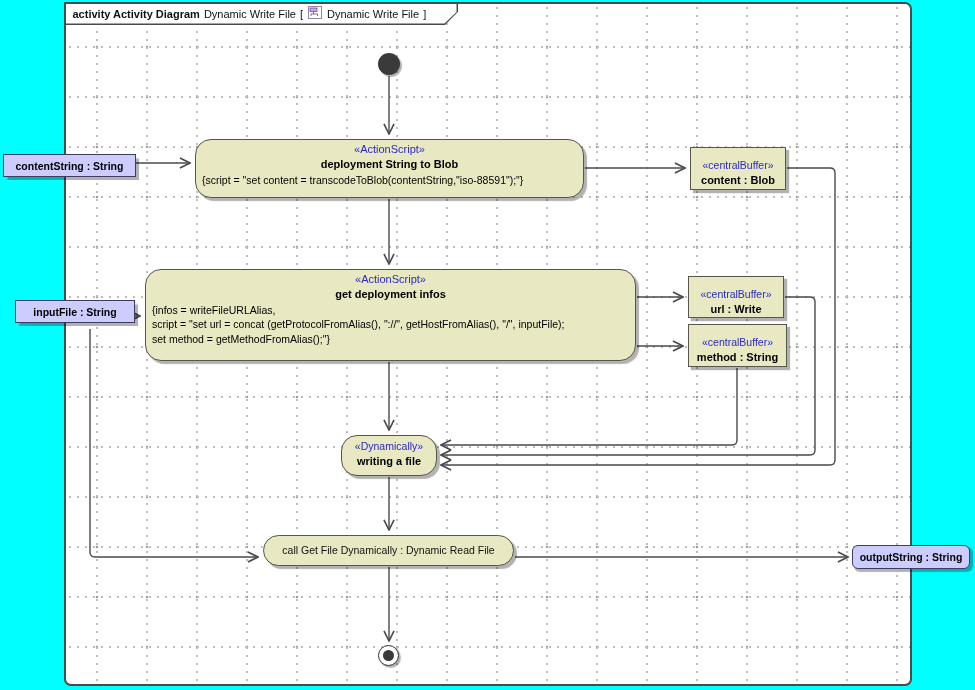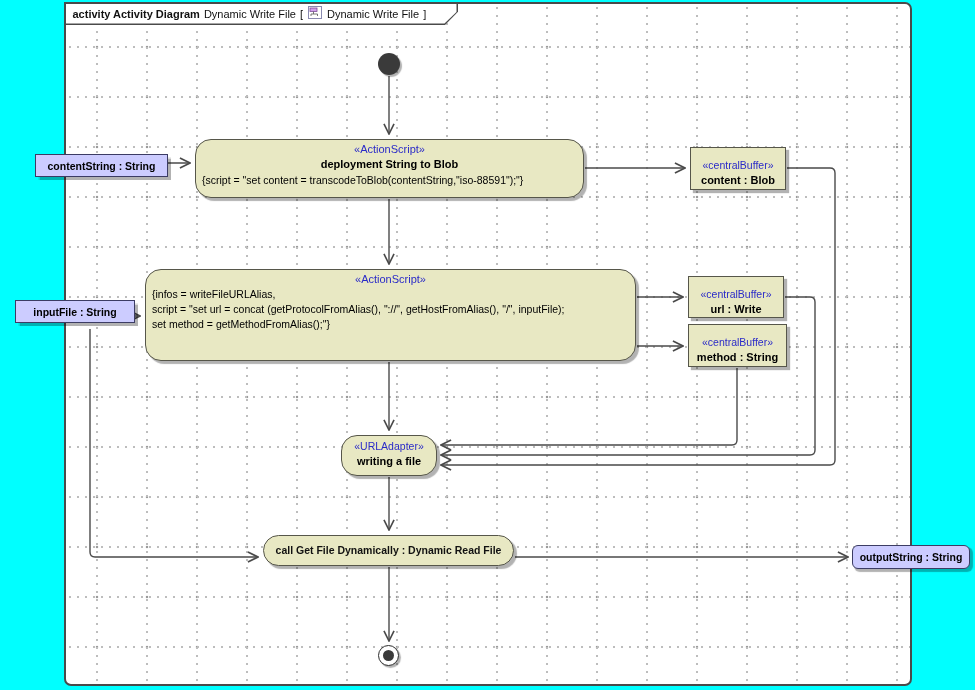--- a/index.html
+++ b/index.html
@@ -66,21 +66,21 @@
     box-shadow:2px 2px 1px rgba(0,0,0,0.3);
   }
   .final-node {
     position:absolute; left:378px; top:645px; width:21px; height:21px;
     box-sizing:border-box; background:#fff; border:1.7px solid #2e2e2e; border-radius:50%;
     box-shadow:2px 2px 1px rgba(0,0,0,0.3);
     display:flex; align-items:center; justify-content:center;
   }
   .final-dot { width:11px; height:11px; background:#3a3a3a; border-radius:50%; }
   .edges { position:absolute; left:0; top:0; }
-  .call-name { font-weight:bold; font-size:10.5px; text-align:center; white-space:nowrap; }
+  .call-name { font-weight:normal; font-size:10.5px; text-align:center; white-space:nowrap; }
 </style>
 </head>
 <body>
 
 <div class="stage">
 
   <div class="frame"></div>
 
   <svg class="edges" width="975" height="690" viewBox="0 0 975 690">
     <defs>
@@ -130,48 +130,49 @@
   </div>
 
   <div class="action" style="left:195px; top:139px; width:389px; height:59px;">
     <div class="stereo">«ActionScript»</div>
     <div class="node-name">deployment String to Blob</div>
     <div class="node-body">{script = "set content = transcodeToBlob(contentString,"iso-88591");"}</div>
   </div>
 
   <div class="action" style="left:145px; top:269px; width:491px; height:92px;">
     <div class="stereo">«ActionScript»</div>
+    <div class="node-name">get deployment infos</div>
     <div class="node-body">{infos = writeFileURLAlias,</div>
     <div class="node-body">script = "set url = concat (getProtocolFromAlias(), "://", getHostFromAlias(), "/", inputFile);</div>
     <div class="node-body">set method = getMethodFromAlias();"}</div>
   </div>
 
   <div class="buffer" style="left:690px; top:147px; width:96px; height:43px;">
     <div class="stereo">«centralBuffer»</div>
     <div class="node-name">content : Blob</div>
   </div>
   <div class="buffer" style="left:688px; top:276px; width:96px; height:42px;">
     <div class="stereo">«centralBuffer»</div>
     <div class="node-name">url : Write</div>
   </div>
   <div class="buffer" style="left:688px; top:324px; width:99px; height:43px;">
     <div class="stereo">«centralBuffer»</div>
     <div class="node-name">method : String</div>
   </div>
 
   <div class="action" style="left:341px; top:435px; width:96px; height:41px; padding:3px 4px;">
-    <div class="stereo small-stereo">«URLAdapter»</div>
+    <div class="stereo small-stereo">«Dynamically»</div>
     <div class="node-name">writing a file</div>
   </div>
 
   <div class="action" style="left:263px; top:535px; width:251px; height:31px; display:flex; align-items:center; justify-content:center;">
     <div class="call-name">call Get File Dynamically : Dynamic Read File</div>
   </div>
 
-  <div class="param" style="left:3px; top:154px; width:133px; height:23px;margin-left:32px;">
+  <div class="param" style="left:3px; top:154px; width:133px; height:23px;">
     <span>contentString : String</span>
   </div>
   <div class="param" style="left:15px; top:300px; width:120px; height:23px;">
     <span>inputFile : String</span>
   </div>
   <div class="param" style="left:852px; top:545px; width:118px; height:24px;border-radius:6px;">
     <span>outputString : String</span>
   </div>
 
 </div>

